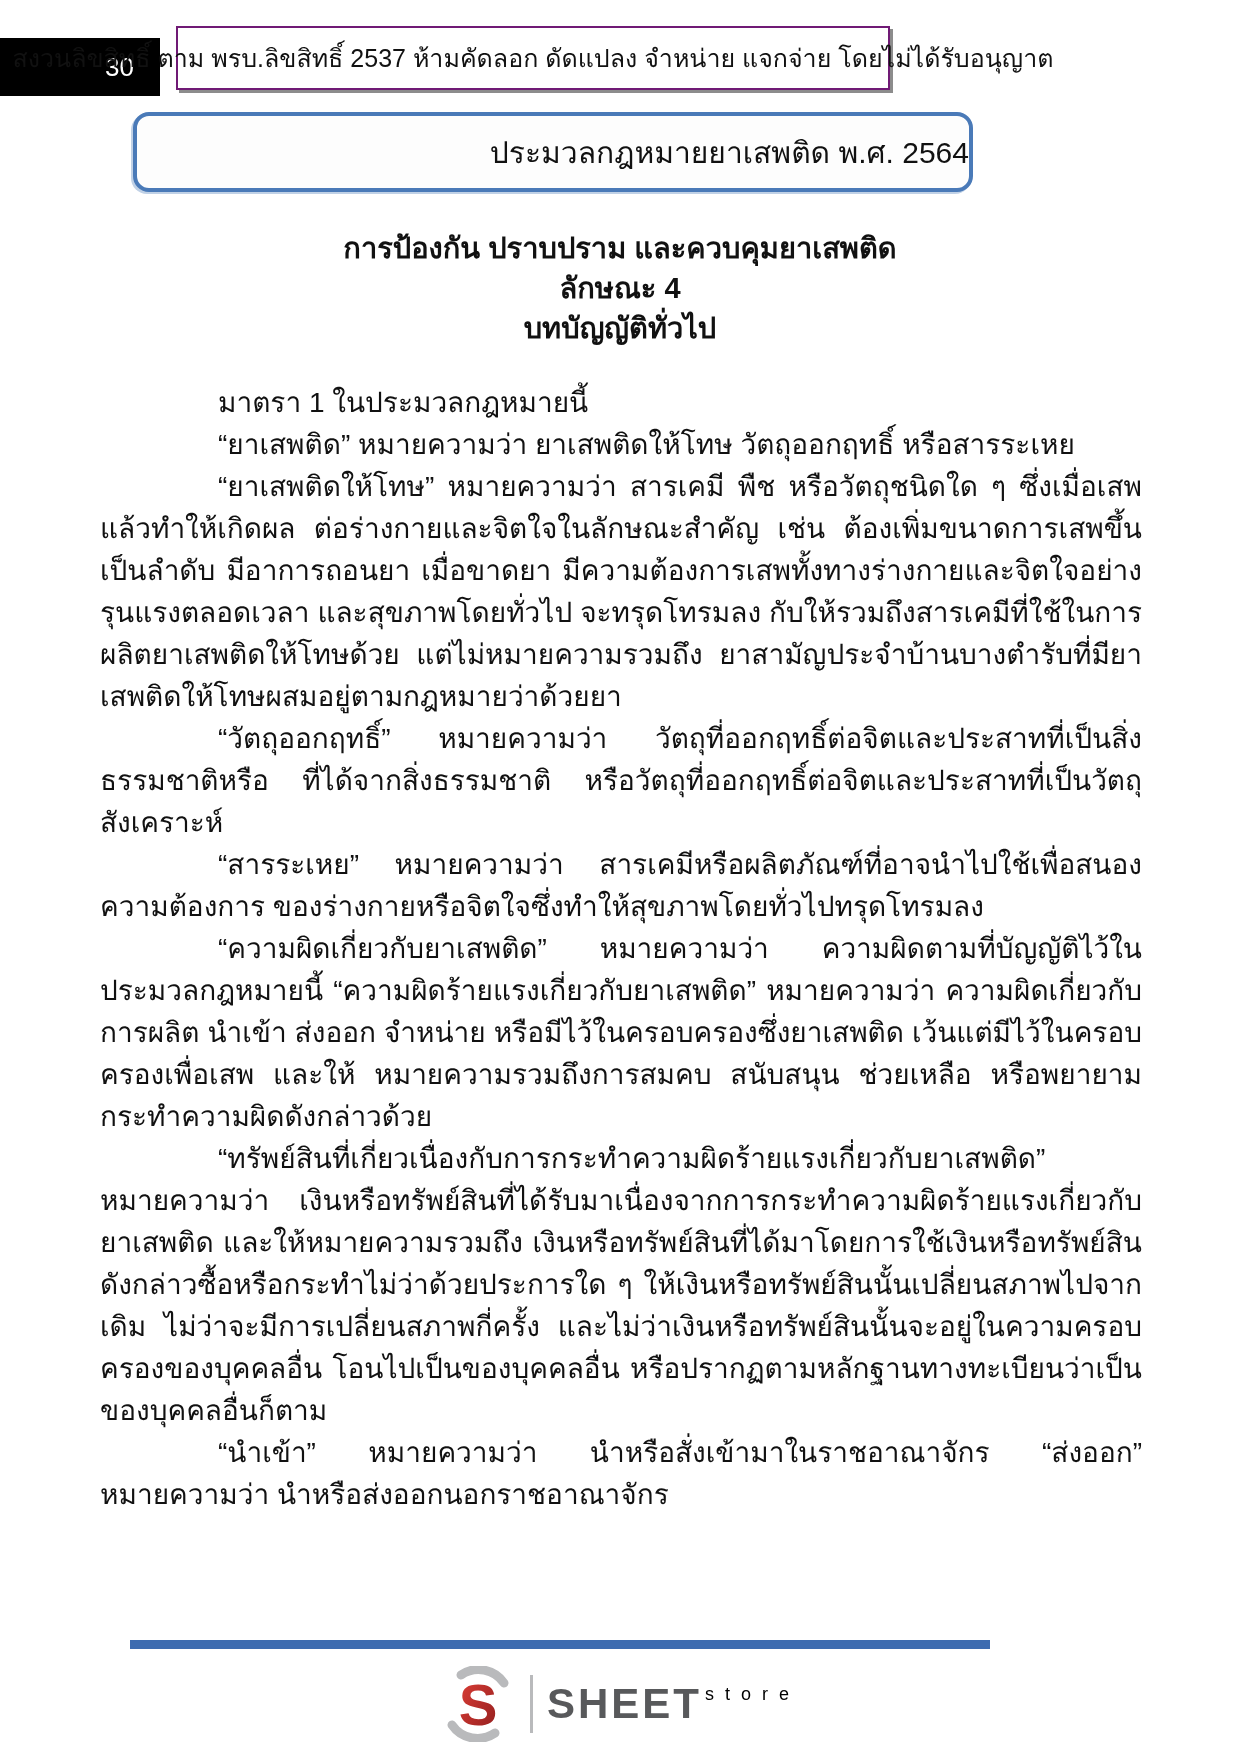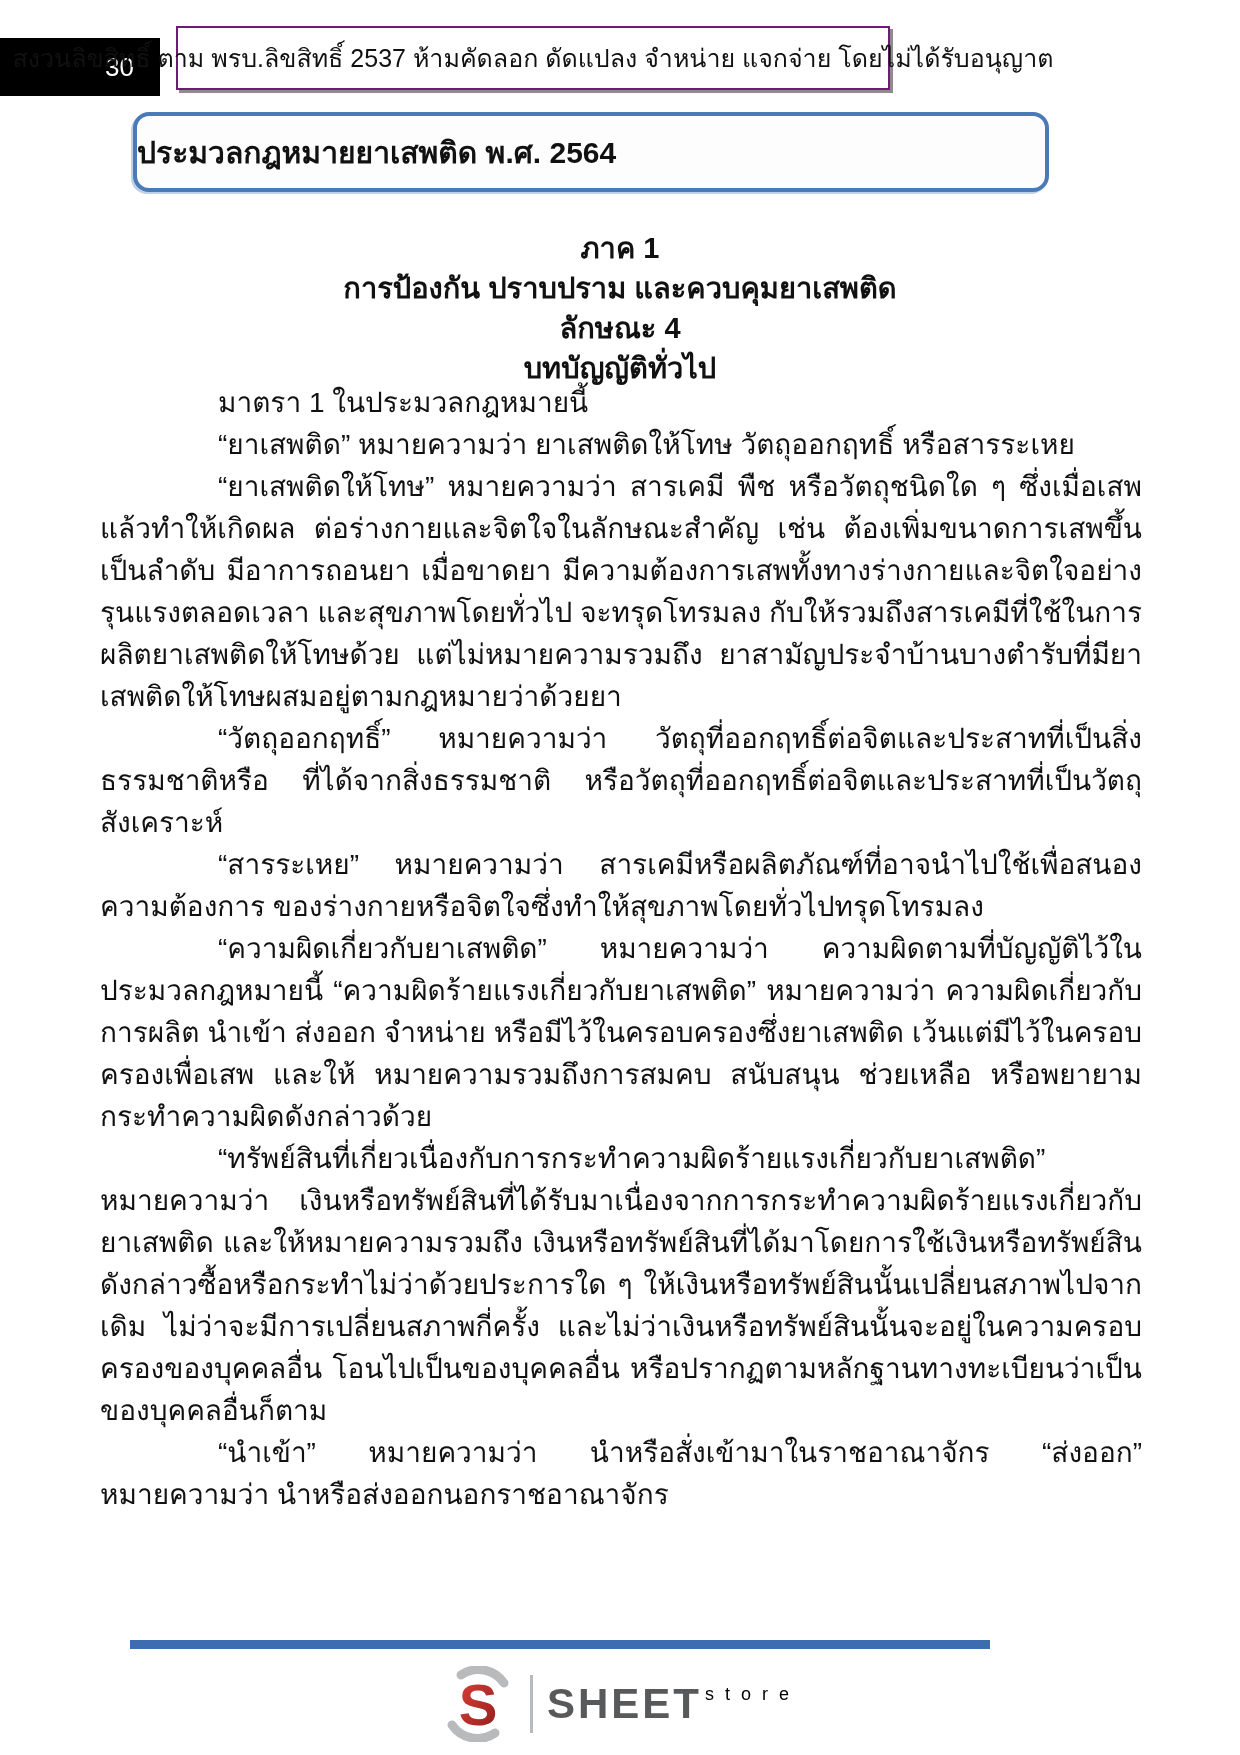--- a/index.html
+++ b/index.html
@@ -21,25 +21,25 @@
   .copyright-box {
     position: absolute; left: 176px; top: 26px; width: 714px; height: 64px;
     border: 2px solid #701a75; background: #fff;
     box-shadow: 3px 3px 0 rgba(0,0,0,0.45);
     display: flex; align-items: center; justify-content: center;
     font-size: 25px; white-space: nowrap;
   }
 
   
   .title-box {
-    position: absolute; left: 133px; top: 112px; width: 916px; height: 80px;
+    position: absolute; left: 133px; top: 112px; width: 840px; height: 80px;
     border: 4px solid #4a7ab8; border-radius: 16px; background: #fdfdfd;
     box-shadow: -2px 2px 0 rgba(74,122,184,0.35);
-    display: flex; align-items: center; justify-content: flex-start;
-    font-size: 30px; font-weight: bold;
+    display: flex; align-items: center; justify-content: flex-end;
+    font-size: 30px; font-weight: normal;
   }
 
   
   .headings {
     position: absolute; left: 100px; top: 228px; width: 1040px;
     text-align: center; font-weight: bold; font-size: 29px; line-height: 40px;
   }
   .headings .hline { margin-bottom: 0; }
 
   
@@ -79,21 +79,20 @@
   </div>
   <div class="copyright-box">
     <span>สงวนลิขสิทธิ์ ตาม พรบ.ลิขสิทธิ์ 2537 ห้ามคัดลอก ดัดแปลง จำหน่าย แจกจ่าย โดยไม่ได้รับอนุญาต</span>
   </div>
 
   <div class="title-box">
     <span>ประมวลกฎหมายยาเสพติด พ.ศ. 2564</span>
   </div>
 
   <div class="headings">
-    <div class="hline">ภาค 1</div>
     <div class="hline">การป้องกัน ปราบปราม และควบคุมยาเสพติด</div>
     <div class="hline">ลักษณะ 4</div>
     <div class="hline">บทบัญญัติทั่วไป</div>
   </div>
 
   <div class="body-text">
     <p><b>มาตรา 1</b><span> ในประมวลกฎหมายนี้</span></p>
     <p>“ยาเสพติด”  หมายความว่า  ยาเสพติดให้โทษ  วัตถุออกฤทธิ์  หรือสารระเหย</p>
     <p>“ยาเสพติดให้โทษ” หมายความว่า สารเคมี พืช หรือวัตถุชนิดใด ๆ ซึ่งเมื่อเสพแล้วทำให้เกิดผล ต่อร่างกายและจิตใจในลักษณะสำคัญ เช่น ต้องเพิ่มขนาดการเสพขึ้นเป็นลำดับ มีอาการถอนยา เมื่อขาดยา มีความต้องการเสพทั้งทางร่างกายและจิตใจอย่างรุนแรงตลอดเวลา และสุขภาพโดยทั่วไป จะทรุดโทรมลง กับให้รวมถึงสารเคมีที่ใช้ในการผลิตยาเสพติดให้โทษด้วย แต่ไม่หมายความรวมถึง ยาสามัญประจำบ้านบางตำรับที่มียาเสพติดให้โทษผสมอยู่ตามกฎหมายว่าด้วยยา</p>
     <p>“วัตถุออกฤทธิ์”  หมายความว่า  วัตถุที่ออกฤทธิ์ต่อจิตและประสาทที่เป็นสิ่งธรรมชาติหรือ  ที่ได้จากสิ่งธรรมชาติ  หรือวัตถุที่ออกฤทธิ์ต่อจิตและประสาทที่เป็นวัตถุสังเคราะห์</p>

